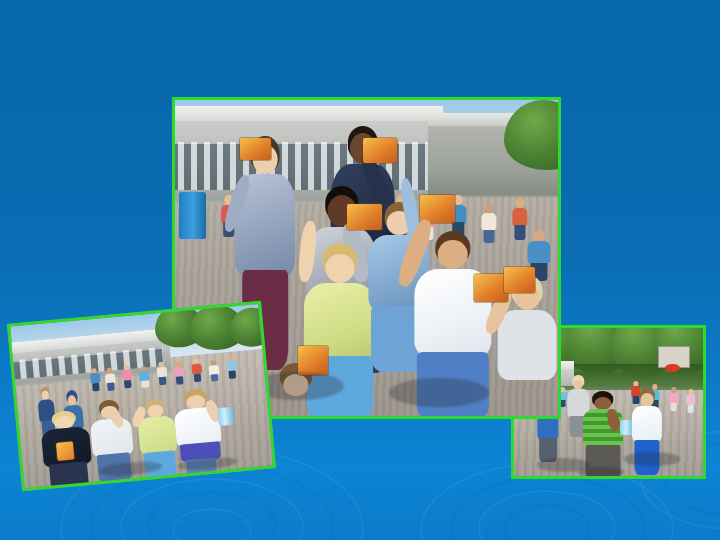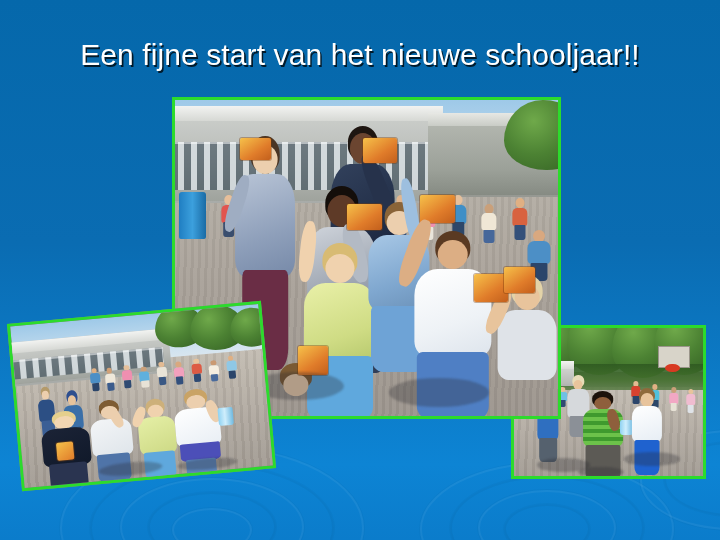--- a/index.html
+++ b/index.html
@@ -182,21 +182,20 @@
 
     <div class="ripple" style="left:420px; bottom:-56px; width:250px; height:130px;"></div>
     <div class="ripple d" style="left:450px; bottom:-40px; width:190px; height:100px;"></div>
     <div class="ripple" style="left:478px; bottom:-26px; width:134px; height:72px;"></div>
     <div class="ripple d" style="left:504px; bottom:-14px; width:82px;  height:46px;"></div>
 
     <div class="ripple" style="left:640px; bottom:10px;  width:180px; height:96px;"></div>
     <div class="ripple d" style="left:664px; bottom:24px;  width:132px; height:70px;"></div>
   </div>
 
-  <div class="title">Een fijne start van het nieuwe schooljaar!!</div>
 
   <div class="photo" id="photo-main">
     <div class="scene">
       <div class="sky" style="height:34%"></div>
       <div class="ground" style="top:30%"></div>
 
       <div class="building" style="left:-4%; top:2%; width:74%; height:30%;">
         <div class="roofline"></div>
         <div class="windows"></div>
       </div>

